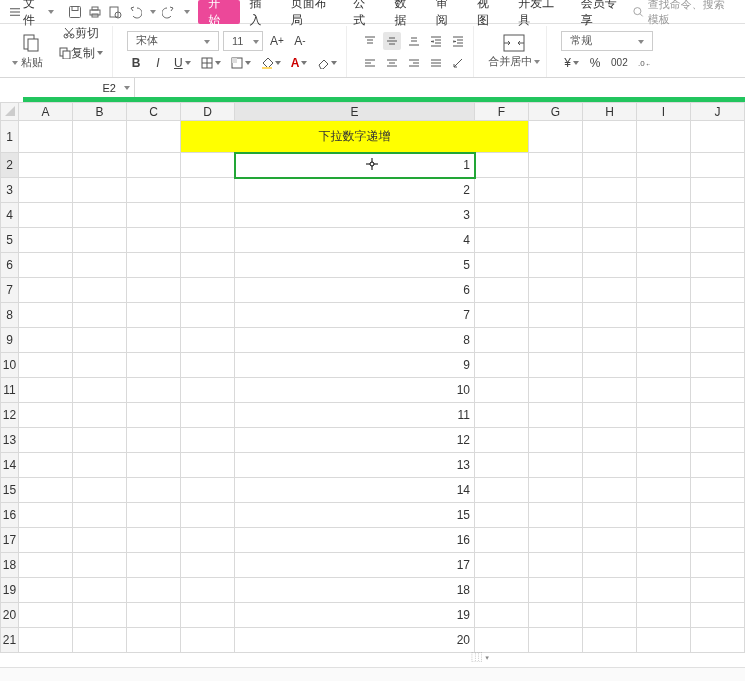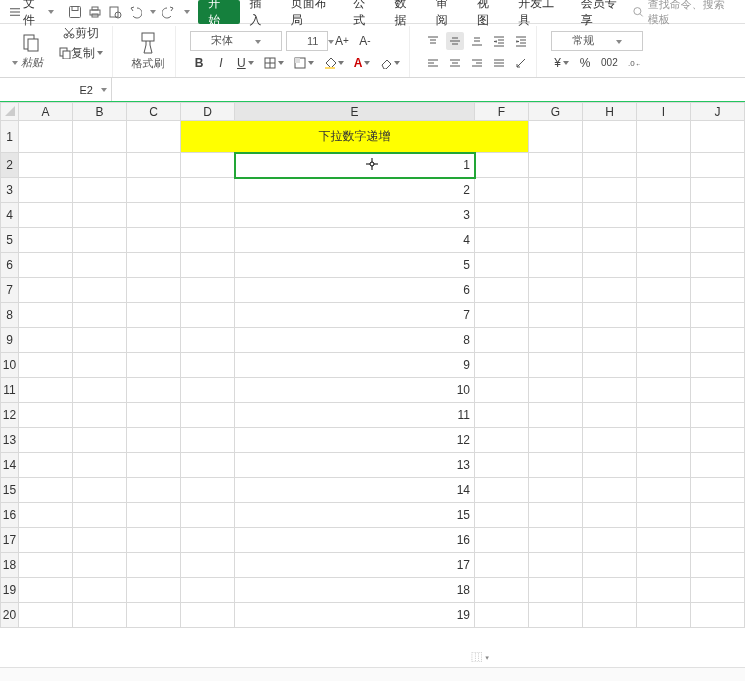--- a/index.html
+++ b/index.html
@@ -4,44 +4,44 @@
 <style>
   * { box-sizing: border-box; margin: 0; padding: 0; }
   body { font-family: "Microsoft YaHei", Arial, sans-serif; font-size: 12px; background: #fff; color: #333; width: 745px; height: 681px; overflow: hidden; position: relative; }
 
   
   .menubar { display: flex; align-items: center; height: 24px; padding: 0 4px; gap: 0; border-bottom: 1px solid #e0e0e0; }
   .menubar .file-btn { display:flex; align-items:center; gap:3px; padding:0 6px; font-size:12px; color:#333; }
   .menubar .qat { display:flex; align-items:center; gap:6px; padding:0 8px; }
   .menubar .qat svg, .menubar .file-btn svg { display:block; }
   .menubar .tab { padding: 0 10px; font-size: 12px; color: #333; height:24px; display:flex; align-items:center; border-radius:2px; }
-  .menubar .tab.active { background:#15803d; color:#fff;justify-content:flex-end; }
+  .menubar .tab.active { background:#ec4899; color:#fff;justify-content:flex-end; }
   .menubar .search { margin-left:auto; display:flex; align-items:center; gap:4px; color:#999; font-size:11px; padding-right:6px;}
   .menubar .search svg { display:block; }
 
   
   .ribbon { display:flex; align-items:stretch; height:54px; border-bottom:1px solid #d7d7d7; padding:2px 4px 0 4px; gap:8px; }
   .rgroup { display:flex; flex-direction:column; align-items:center; justify-content:center; padding:0 6px; border-right:1px solid #eee; }
   .rgroup:last-child { border-right:none; }
   .rgroup.row2 { flex-direction:column; gap:2px; align-items:flex-start; }
   .rrow { display:flex; align-items:center; gap:4px; height:20px;}
   .rrow .btn { display:flex; align-items:center; justify-content:center; padding:0 3px; min-width:18px; height:18px; color:#444; font-size:12px; border-radius:2px;}
   .rrow .btn svg { display:block; }
   .rrow .btn.arrow::after { content:""; border-left:3px solid transparent; border-right:3px solid transparent; border-top:4px solid #777; margin-left:2px;}
-  .font-select { display:flex; align-items:center; border:1px solid #ccc; height:20px; padding:0 20px; font-size:11px; color:#555; gap:8px; justify-content:space-between; }
-  .biglabel { font-size:11px; text-align:center; color:#555;font-style:italic; }
+  .font-select { display:flex; align-items:center; border:1px solid #ccc; height:20px; padding:0 8px; font-size:11px; color:#555; gap:8px; justify-content:space-between; }
+  .biglabel { font-size:11px; text-align:center; color:#555; }
   .bigbtn { display:flex; flex-direction:column; align-items:center; gap:2px; justify-content:center; font-size:11px; color:#555; min-width:42px;}
   .bigbtn svg { display:block; }
 
   .b { font-weight:bold; }
   .i { font-style:italic; }
   .u { text-decoration:underline; }
 
   
-  .fxbar { display:flex; align-items:center; height:24px; border-bottom:1px solid #22c55e; }
+  .fxbar { display:flex; align-items:center; height:24px; border-bottom:5px solid #22c55e;margin-left:23px; }
   .namebox { width:112px; border-right:1px solid #d7d7d7; height:100%; display:flex; align-items:center; justify-content:flex-end; padding:0 4px; gap:6px;}
   .namebox input { border:none; outline:none; width:60px; font-size:11px; text-align:right; color:#333; background:transparent;}
   .fxzone { display:flex; align-items:center; padding:0 8px; gap:8px; flex:1; }
   .fxzone svg { display:block; }
   .fxzone input { border:none; outline:none; flex:1; font-size:12px; color:#333; background:transparent;}
 
   
   .grid-wrap { position:relative; height: calc(681px - 24px - 54px - 24px - 8px); overflow:hidden; }
   table.sheet { border-collapse:collapse; table-layout:fixed; }
   .sheet th, .sheet td { border:1px solid #d9d9d9; font-size:12px; color:#333; }
@@ -169,29 +169,20 @@
               <rect x="1" y="1" width="7" height="8" fill="none" stroke="#555"></rect>
               <rect x="4" y="4" width="7" height="8" fill="#fff" stroke="#555"></rect>
             </svg>
           <span>复制</span>
         </div>
       </div>
     </div>
     <div class="biglabel"><span class="dd-caret"></span> <span>粘贴</span></div>
   </div>
 
-  <div class="rgroup">
-    <div class="bigbtn">
-      <svg width="20" height="22" viewBox="0 0 20 22">
-          <rect x="4" y="1" width="12" height="8" fill="none" stroke="#555"></rect>
-          <path d="M8 9v4l-2 8h8l-2-8V9" fill="none" stroke="#555"></path>
-        </svg>
-      <span>格式刷</span>
-    </div>
-  </div>
 
   <div class="rgroup row2">
     <div class="rrow">
       <div class="font-select" style="width:92px">
         <span>宋体</span>
         <span class="dd-caret"></span>
       </div>
       <div class="font-select" style="width:40px">
         <span>11</span>
         <span class="dd-caret"></span>
@@ -303,20 +294,31 @@
           </svg>
         </div>
       <div class="btn">
           <svg width="12" height="12">
             <path d="M2 10l8-8M2 10h3M2 10v-3" fill="none" stroke="#555"></path>
           </svg>
         </div>
     </div>
   </div>
 
+  <div class="rgroup">
+    <div class="bigbtn">
+      <svg width="22" height="18" viewBox="0 0 22 18">
+          <rect x="1" y="1" width="20" height="16" fill="none" stroke="#555"></rect>
+          <line x1="1" y1="9" x2="7" y2="9" stroke="#555"></line>
+          <line x1="15" y1="9" x2="21" y2="9" stroke="#555"></line>
+          <path d="M7 9l-2-2m2 2l-2 2M15 9l2-2m-2 2l2 2" stroke="#555"></path>
+        </svg>
+      <span><span>合并居中</span><span class="dd-caret"></span></span>
+    </div>
+  </div>
 
 
   <div class="rgroup row2">
     <div class="rrow">
       <div class="font-select" style="width:92px">
         <span>常规</span>
         <span class="dd-caret"></span>
       </div>
     </div>
     <div class="rrow">
@@ -630,18 +632,31 @@
           <td></td>
           <td></td>
           <td></td>
           <td>19</td>
           <td></td>
           <td></td>
           <td></td>
           <td></td>
           <td></td>
         </tr>
+        <tr>
+          <th>21</th>
+          <td></td>
+          <td></td>
+          <td></td>
+          <td></td>
+          <td>20</td>
+          <td></td>
+          <td></td>
+          <td></td>
+          <td></td>
+          <td></td>
+        </tr>
       </tbody>
   </table>
   <div class="float-icon">⿲ ▾</div>
 </div>
 
 <div class="bottom-strip"></div>
 
 </body></html>

